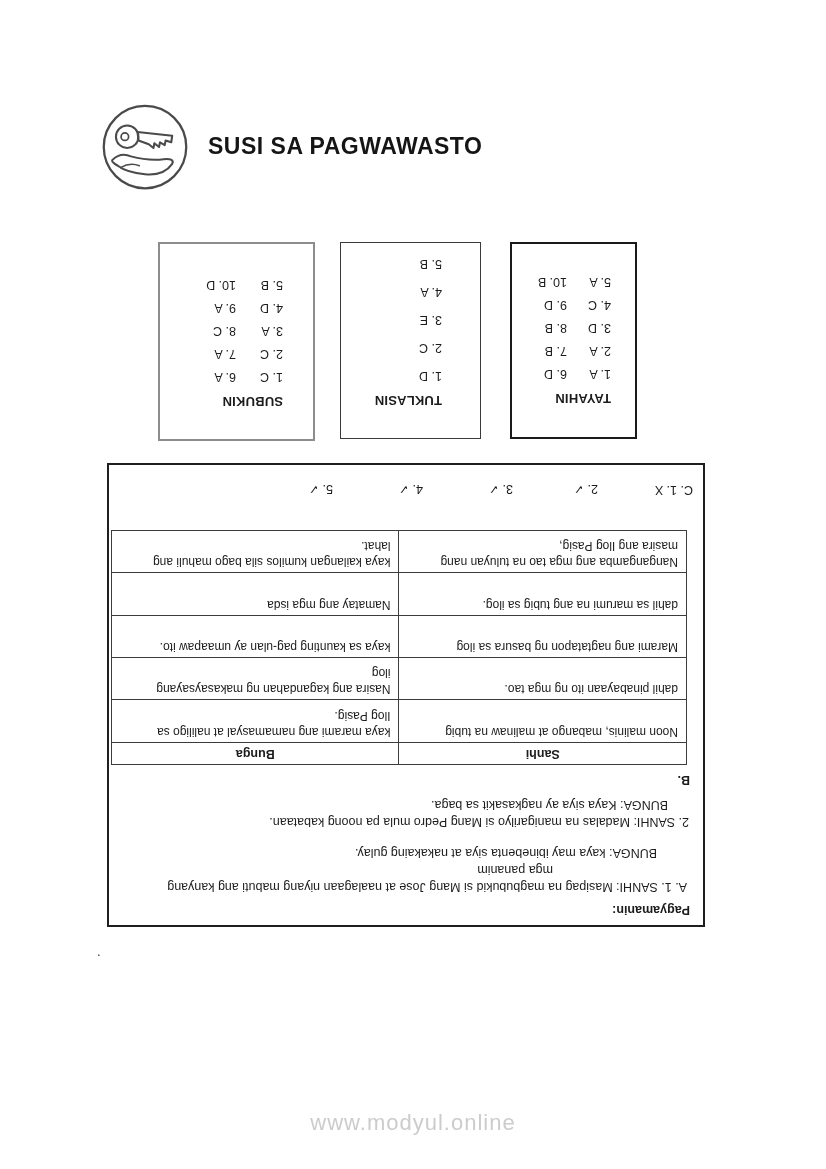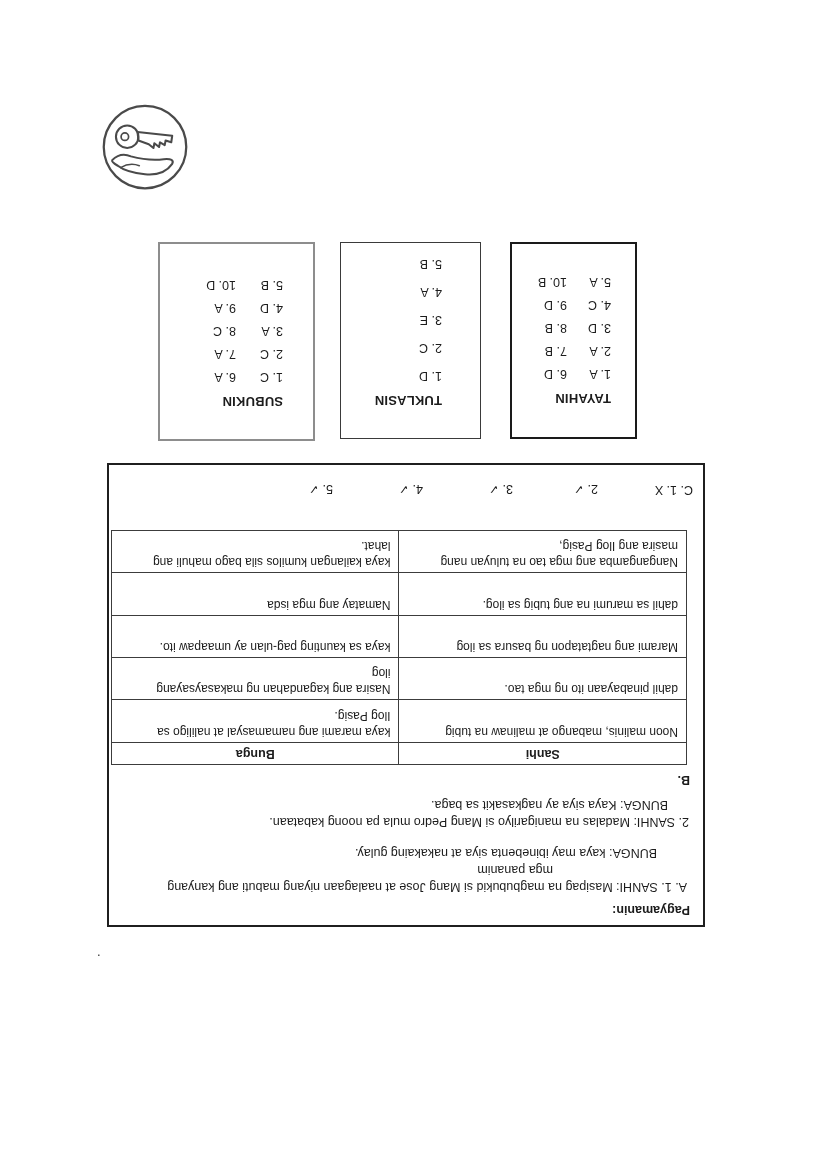--- a/index.html
+++ b/index.html
@@ -79,20 +79,21 @@
   <div class="icon-circle">
     <svg viewBox="0 0 96 96" width="90" height="90" fill="none" stroke="#4a4a4a" stroke-width="2.2" stroke-linejoin="round" stroke-linecap="round">
       <circle cx="48" cy="48" r="44" stroke-width="2.4"></circle>
       <circle cx="29" cy="37" r="12"></circle>
       <circle cx="26.5" cy="37" r="4" stroke-width="1.8"></circle>
       <path d="M40 32 L77 36 L76 43 L70 41 L69 46 L64 43 L63 48 L58 44 L57 49 L52 45 L41 41 Z"></path>
       <path d="M13 62 Q22 53 33 58 Q52 63 68 61 Q80 60 77 66 Q68 79 48 77 Q28 75 19 68 Q12 64 13 62 Z"></path>
       <path d="M22 70 Q32 64 42 68" stroke-width="1.6"></path>
     </svg>
   </div>
+  <h1 class="page-title">SUSI SA PAGWAWASTO</h1>
 
   <div class="abox" id="box-subukin">
     <div class="abox-inner flip">
       <div class="abox-title">SUBUKIN</div>
       <div class="arow"><span class="c1">1. C</span><span class="c2">6. A</span></div>
       <div class="arow"><span class="c1">2. C</span><span class="c2">7. A</span></div>
       <div class="arow"><span class="c1">3. A</span><span class="c2">8. C</span></div>
       <div class="arow"><span class="c1">4. D</span><span class="c2">9. A</span></div>
       <div class="arow"><span class="c1">5. B</span><span class="c2">10. D</span></div>
     </div>
@@ -167,14 +168,15 @@
         <span class="c-label">C. 1. X</span>
         <span class="c-i0">2. ✓</span>
         <span class="c-i1">3. ✓</span>
         <span class="c-i2">4. ✓</span>
         <span class="c-i3">5. ✓</span>
       </div>
     </div>
   </div>
 
   <div class="stray-dot">.</div>
+  <div class="watermark">www.modyul.online</div>
 
 </div>
 
 </body></html>

